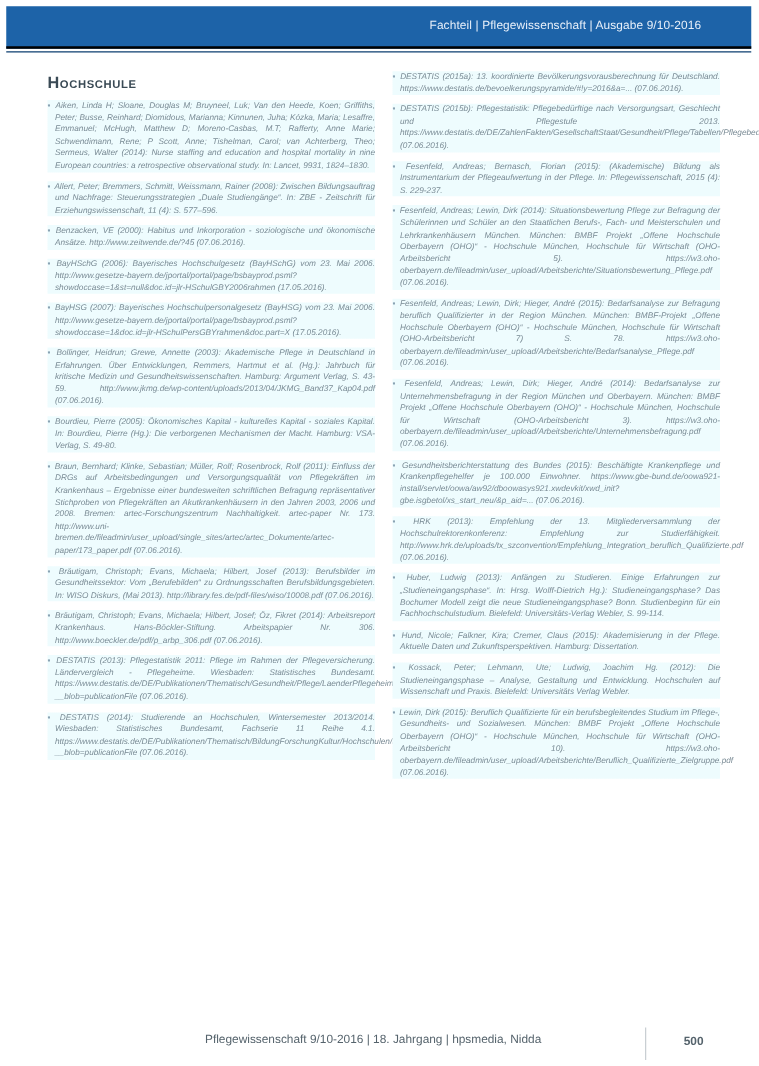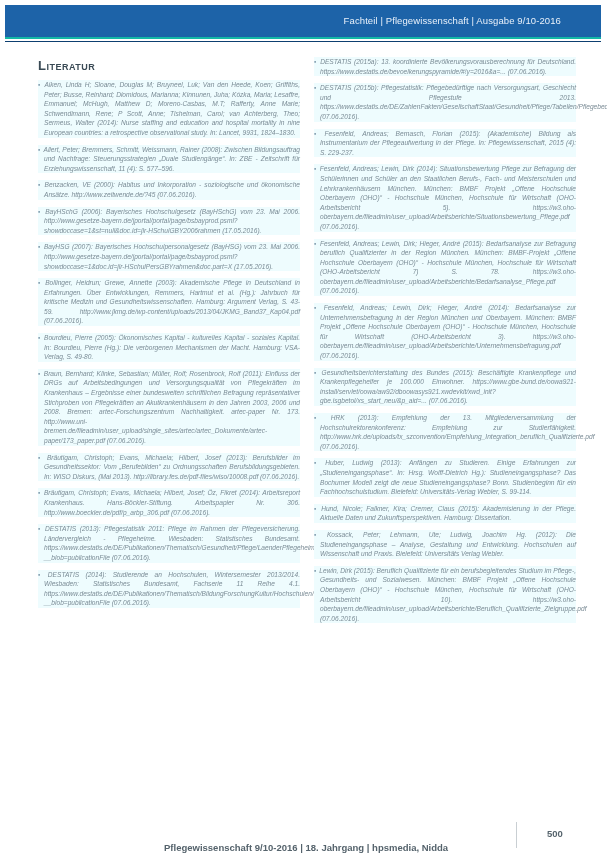--- a/index.html
+++ b/index.html
@@ -1,43 +1,43 @@
 <!DOCTYPE html>
 <html><head>
 <meta charset="utf-8">
 <style>
   html, body { margin: 0; padding: 0; background: #ffffff; }
   body { width: 607px; height: 853px; position: relative; overflow: hidden;
          font-family: "Liberation Sans", sans-serif; color: #6f7f8a; }
   .header-band { position: absolute; left: 5px; top: 5px; width: 596px; height: 32px;
-         background: #1d63a8; border-bottom: 2px solid #14b8a6; }
+         background: #1d63a8; border-bottom: 2px solid #000000; }
   .header-band::after { content: ""; position: absolute; left: 0; right: 0; bottom: -5px;
          height: 1px; background: #0d3f70; }
   .header-text { position: absolute; right: 40px; top: 10px; font-size: 9.5px; color: #e8f0fa; letter-spacing: 0.1px; }
   .title { position: absolute; left: 38px; top: 58px; font-size: 13px; font-weight: bold;
          color: #3a4a55; letter-spacing: 0.5px; font-variant: small-caps; }
   .col { position: absolute; top: 82px; width: 262px; font-size: 6.6px; line-height: 9.6px; }
   .col.left { left: 38px; top: 80px; }
   .col.right { left: 314px; top: 57px; }
   .ref { margin: 0 0 7px 0; padding-left: 6px; text-indent: -6px; text-align: justify;
          background: linear-gradient(#eefcfe, #eefcfe); color: #7a8b95; font-style: italic; }
   .ref .bullet { color: #8aa3b3; font-style: normal; margin-right: 3px; }
   .footer { position: absolute; top: 826px; left: 0; width: 607px; height: 20px; }
-  .footer-text { position: absolute; left: 164px; top: 16px; font-size: 9.5px; color: #55636c; font-weight: bold; }
+  .footer-text { position: absolute; left: 164px; top: 0; font-size: 9.5px; color: #55636c; }
   .footer-sep { position: absolute; left: 516px; top: -4px; width: 1px; height: 26px; background: #c9cfd3; }
   .page-num { position: absolute; left: 547px; top: 2px; font-size: 9.5px; color: #55636c; font-weight: bold; }
 </style>
 </head>
 <body>
 
 <div class="header-band">
   <span class="header-text">Fachteil | Pflegewissenschaft | Ausgabe 9/10-2016</span>
 </div>
 
-<div class="title">Literatur</div>
+<div class="title">Hochschule</div>
 
 <div class="col left" id="col-left">
     <div class="ref"><span class="bullet">▪</span><span>Aiken, Linda H; Sloane, Douglas M; Bruyneel, Luk; Van den Heede, Koen; Griffiths, Peter; Busse, Reinhard; Diomidous, Marianna; Kinnunen, Juha; Kózka, Maria; Lesaffre, Emmanuel; McHugh, Matthew D; Moreno-Casbas, M.T; Rafferty, Anne Marie; Schwendimann, Rene; P Scott, Anne; Tishelman, Carol; van Achterberg, Theo; Sermeus, Walter (2014): Nurse staffing and education and hospital mortality in nine European countries: a retrospective observational study. In: Lancet, 9931, 1824–1830.</span></div>
     <div class="ref"><span class="bullet">▪</span><span>Allert, Peter; Bremmers, Schmitt, Weissmann, Rainer (2008): Zwischen Bildungsauftrag und Nachfrage: Steuerungsstrategien „Duale Studiengänge“. In: ZBE - Zeitschrift für Erziehungswissenschaft, 11 (4): S. 577–596.</span></div>
     <div class="ref"><span class="bullet">▪</span><span>Benzacken, VE (2000): Habitus und Inkorporation - soziologische und ökonomische Ansätze. http://www.zeitwende.de/?45 (07.06.2016).</span></div>
     <div class="ref"><span class="bullet">▪</span><span>BayHSchG (2006): Bayerisches Hochschulgesetz (BayHSchG) vom 23. Mai 2006. http://www.gesetze-bayern.de/jportal/portal/page/bsbayprod.psml?showdoccase=1&amp;st=null&amp;doc.id=jlr-HSchulGBY2006rahmen (17.05.2016).</span></div>
     <div class="ref"><span class="bullet">▪</span><span>BayHSG (2007): Bayerisches Hochschulpersonalgesetz (BayHSG) vom 23. Mai 2006. http://www.gesetze-bayern.de/jportal/portal/page/bsbayprod.psml?showdoccase=1&amp;doc.id=jlr-HSchulPersGBYrahmen&amp;doc.part=X (17.05.2016).</span></div>
     <div class="ref"><span class="bullet">▪</span><span>Bollinger, Heidrun; Grewe, Annette (2003): Akademische Pflege in Deutschland in Erfahrungen. Über Entwicklungen, Remmers, Hartmut et al. (Hg.): Jahrbuch für kritische Medizin und Gesundheitswissenschaften. Hamburg: Argument Verlag, S. 43-59. http://www.jkmg.de/wp-content/uploads/2013/04/JKMG_Band37_Kap04.pdf (07.06.2016).</span></div>
     <div class="ref"><span class="bullet">▪</span><span>Bourdieu, Pierre (2005): Ökonomisches Kapital - kulturelles Kapital - soziales Kapital. In: Bourdieu, Pierre (Hg.): Die verborgenen Mechanismen der Macht. Hamburg: VSA-Verlag, S. 49-80.</span></div>
     <div class="ref"><span class="bullet">▪</span><span>Braun, Bernhard; Klinke, Sebastian; Müller, Rolf; Rosenbrock, Rolf (2011): Einfluss der DRGs auf Arbeitsbedingungen und Versorgungsqualität von Pflegekräften im Krankenhaus – Ergebnisse einer bundesweiten schriftlichen Befragung repräsentativer Stichproben von Pflegekräften an Akutkrankenhäusern in den Jahren 2003, 2006 und 2008. Bremen: artec-Forschungszentrum Nachhaltigkeit. artec-paper Nr. 173. http://www.uni-bremen.de/fileadmin/user_upload/single_sites/artec/artec_Dokumente/artec-paper/173_paper.pdf (07.06.2016).</span></div>

